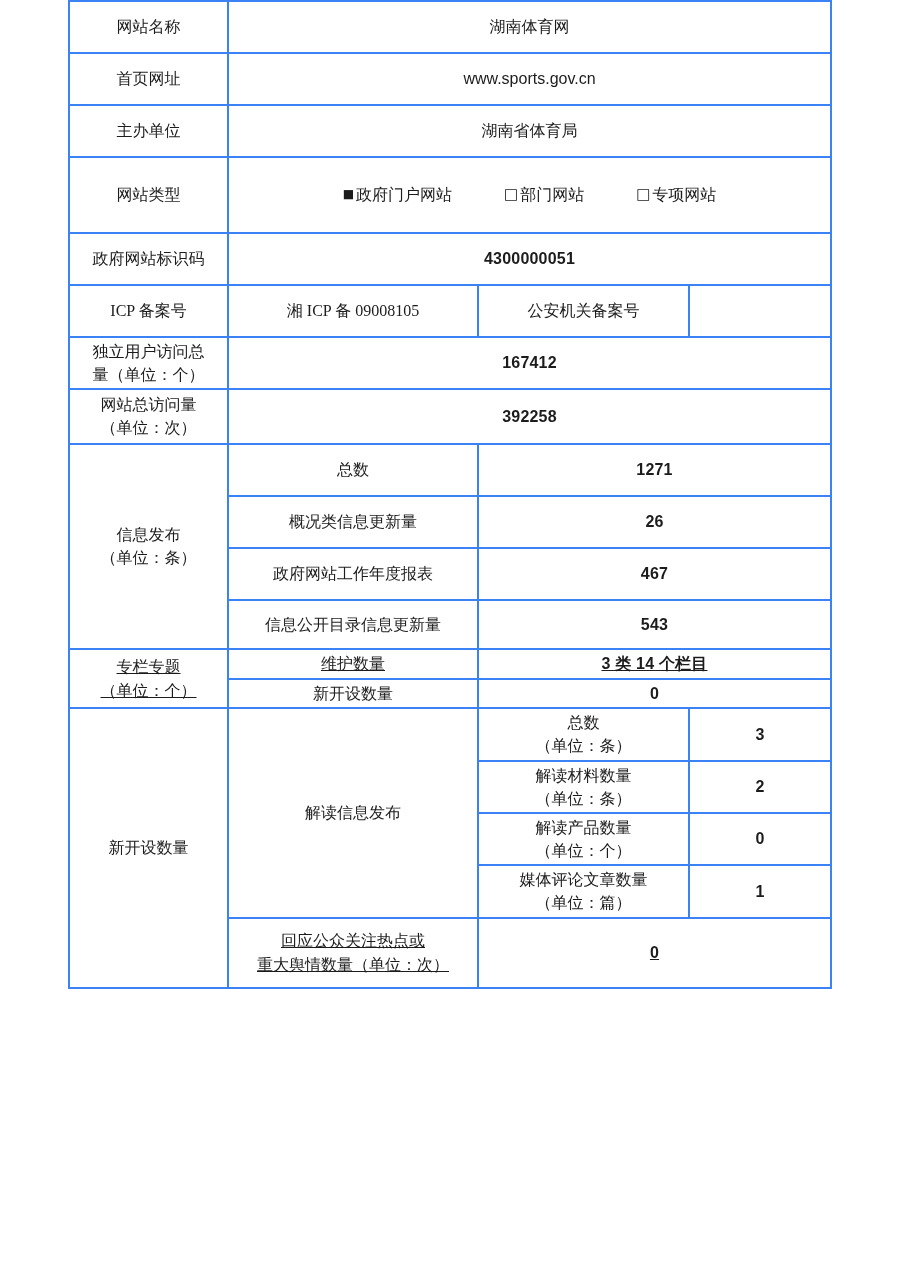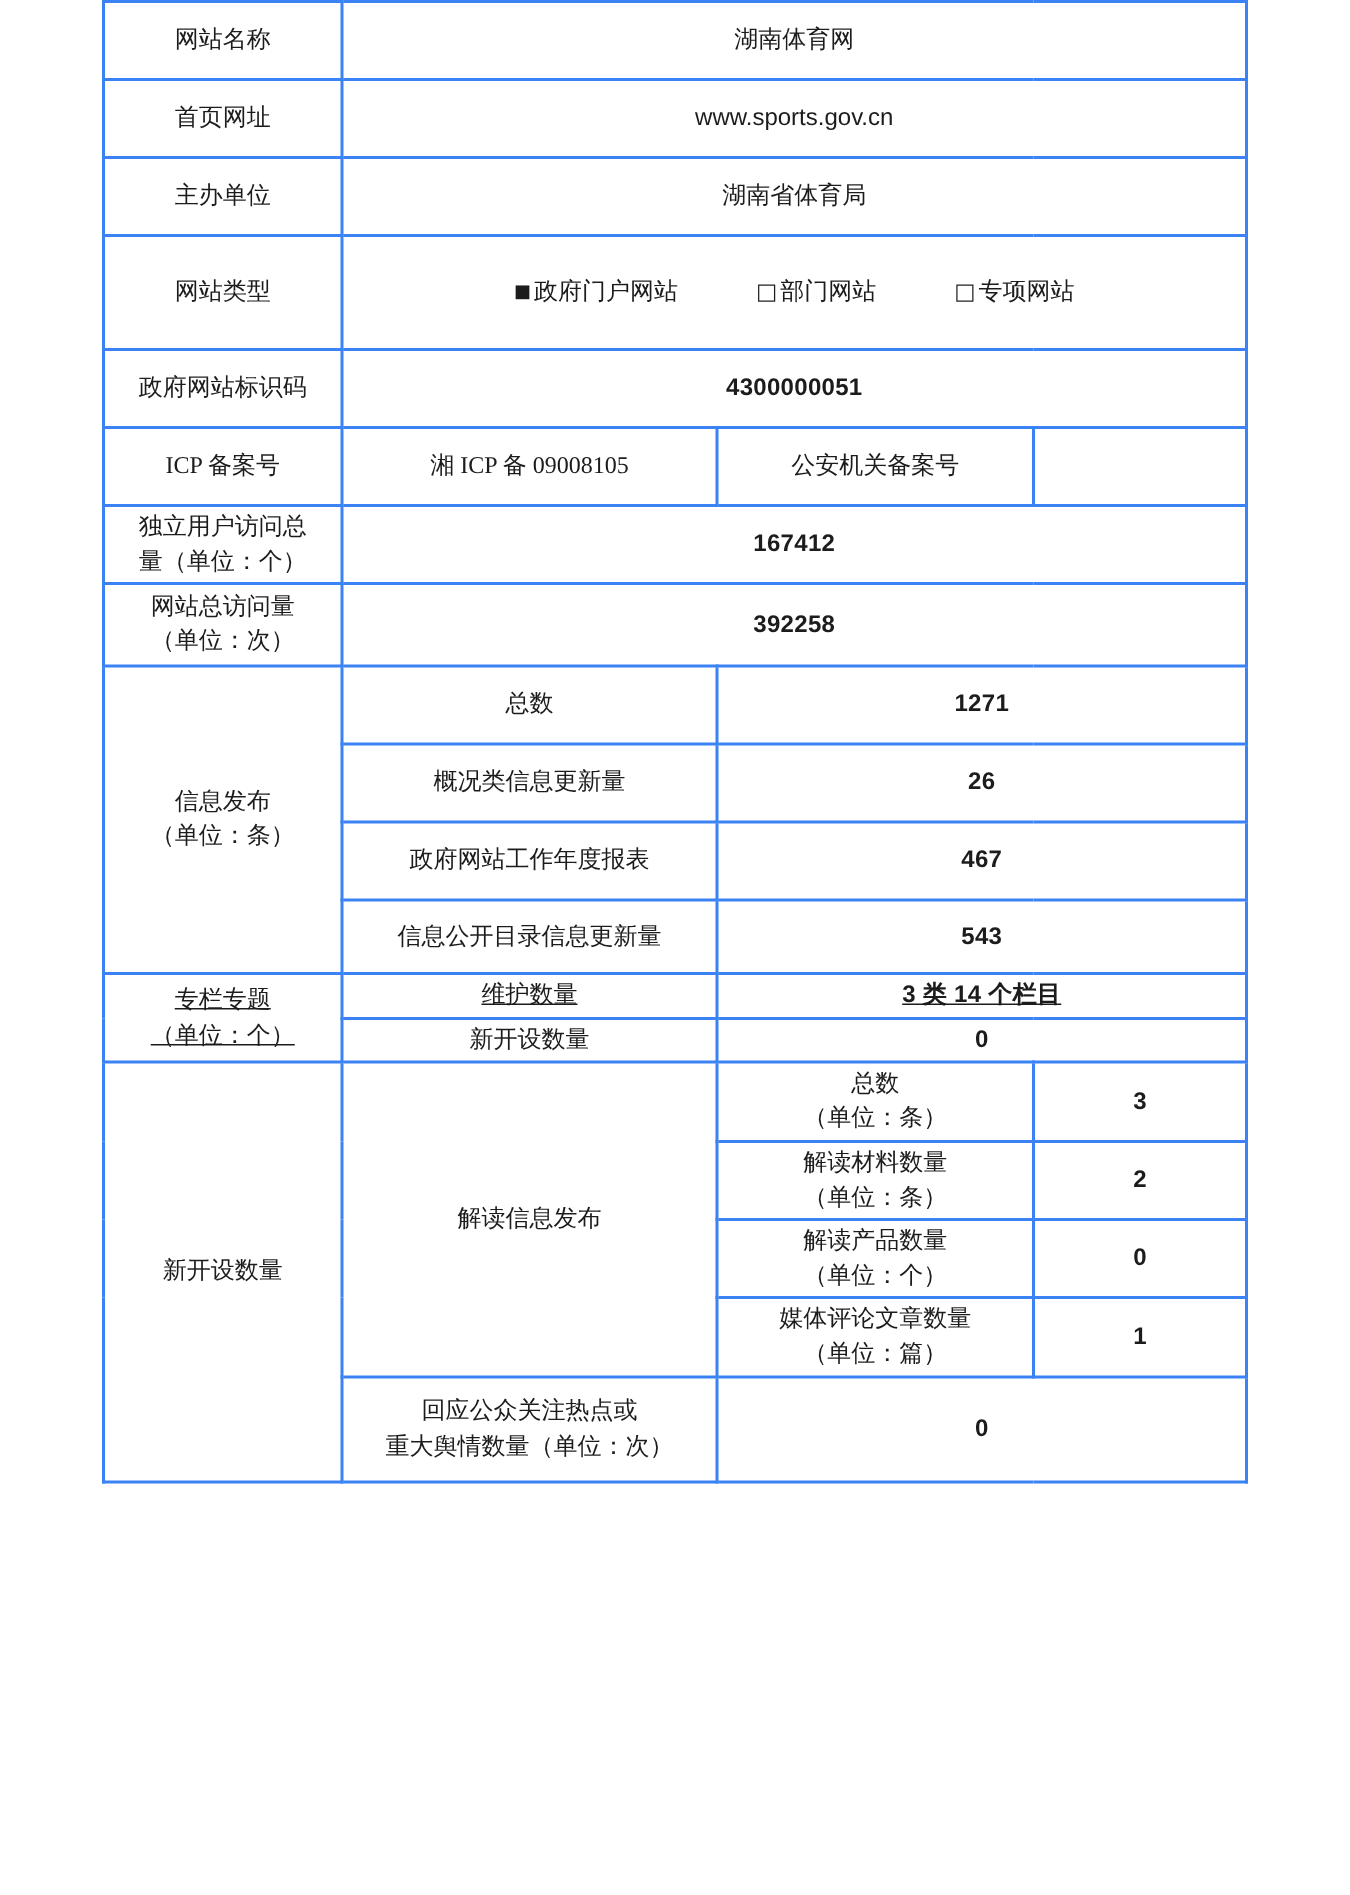--- a/index.html
+++ b/index.html
@@ -76,21 +76,21 @@
   .box-filled .box-glyph { font-size: 12px; }
   .box-empty  .box-glyph { font-size: 15px; }
   
   tr.h52 { height: 52px; }
   tr.h53 { height: 52px; }
   tr.h55 { height: 55px; }
   tr.h49 { height: 49px; }
   tr.h30 { height: 30px; text-decoration: underline; }
   tr.h29 { height: 29px; }
   tr.h48 { height: 48px; }
-  tr.h54 { height: 70px; }
+  tr.h54 { height: 70px; text-decoration: underline; }
 </style>
 </head>
 <body>
 
 <div class="page">
 
 
   <table class="report">
     <colgroup>
       <col style="width:159px">

